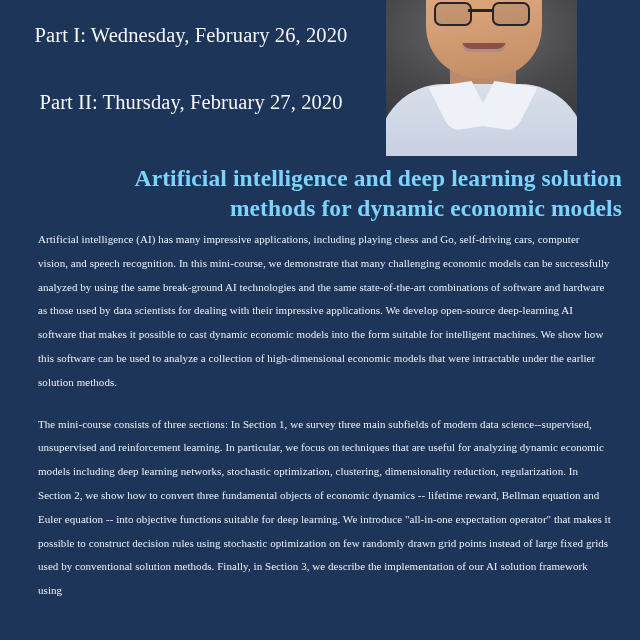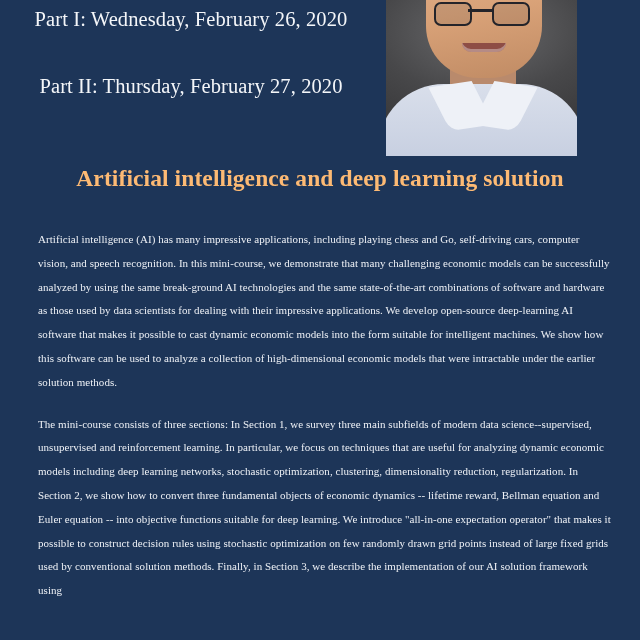--- a/index.html
+++ b/index.html
@@ -27,21 +27,21 @@
     position: absolute;
     left: 0;
     top: 0;
     width: 640px;
     height: 158px;
   }
 
   .schedule-block {
     position: absolute;
     left: 0;
-    top: 0;
+    top: 16px;
     width: 382px;
     height: 158px;
     text-align: center;
     padding-top: 6px;
     box-sizing: border-box;
   }
 
   .schedule-group {
     margin: 0;
     padding: 0;
@@ -159,23 +159,24 @@
     left: 18px;
     top: 163px;
     width: 604px;
     text-align: center;
   }
   .title-line {
     display: block;
     font-size: 23.5px;
     line-height: 30px;
     font-weight: bold;
-    color: #fdba74;
+    color: #7dd3fc;
     letter-spacing: 0.1px;
     white-space: nowrap;
+    text-align: right;
   }
 
   
   .body-text {
     position: absolute;
     left: 38px;
     top: 228px;
     width: 574px;
   }
   .para {
@@ -214,20 +215,21 @@
       <div class="glasses-l"></div>
       <div class="glasses-r"></div>
       <div class="glasses-bridge"></div>
       <div class="mouth"></div>
     </div>
 
   </div>
 
   <div class="title">
     <span class="title-line">Artificial intelligence and deep learning solution</span>
+    <span class="title-line">methods for dynamic economic models</span>
   </div>
 
   <div class="body-text">
     <p class="para">Artificial intelligence (AI) has many impressive applications, including playing chess and Go, self-driving cars, computer vision, and speech recognition. In this mini-course, we demonstrate that many challenging economic models can be successfully analyzed by using the same break-ground AI technologies and the same state-of-the-art combinations of software and hardware as those used by data scientists for dealing with their impressive applications. We develop open-source deep-learning AI software that makes it possible to cast dynamic economic models into the form suitable for intelligent machines. We show how this software can be used to analyze a collection of high-dimensional economic models that were intractable under the earlier solution methods.</p>
     <p class="para">The mini-course consists of three sections: In Section 1, we survey three main subfields of modern data science--supervised, unsupervised and reinforcement learning. In particular, we focus on techniques that are useful for analyzing dynamic economic models including deep learning networks, stochastic optimization, clustering, dimensionality reduction, regularization. In Section 2, we show how to convert three fundamental objects of economic dynamics -- lifetime reward, Bellman equation and Euler equation -- into objective functions suitable for deep learning. We introduce "all-in-one expectation operator" that makes it possible to construct decision rules using stochastic optimization on few randomly drawn grid points instead of large fixed grids used by conventional solution methods. Finally, in Section 3, we describe the implementation of our AI solution framework using</p>
   </div>
 
 </div>
 
 </body></html>

